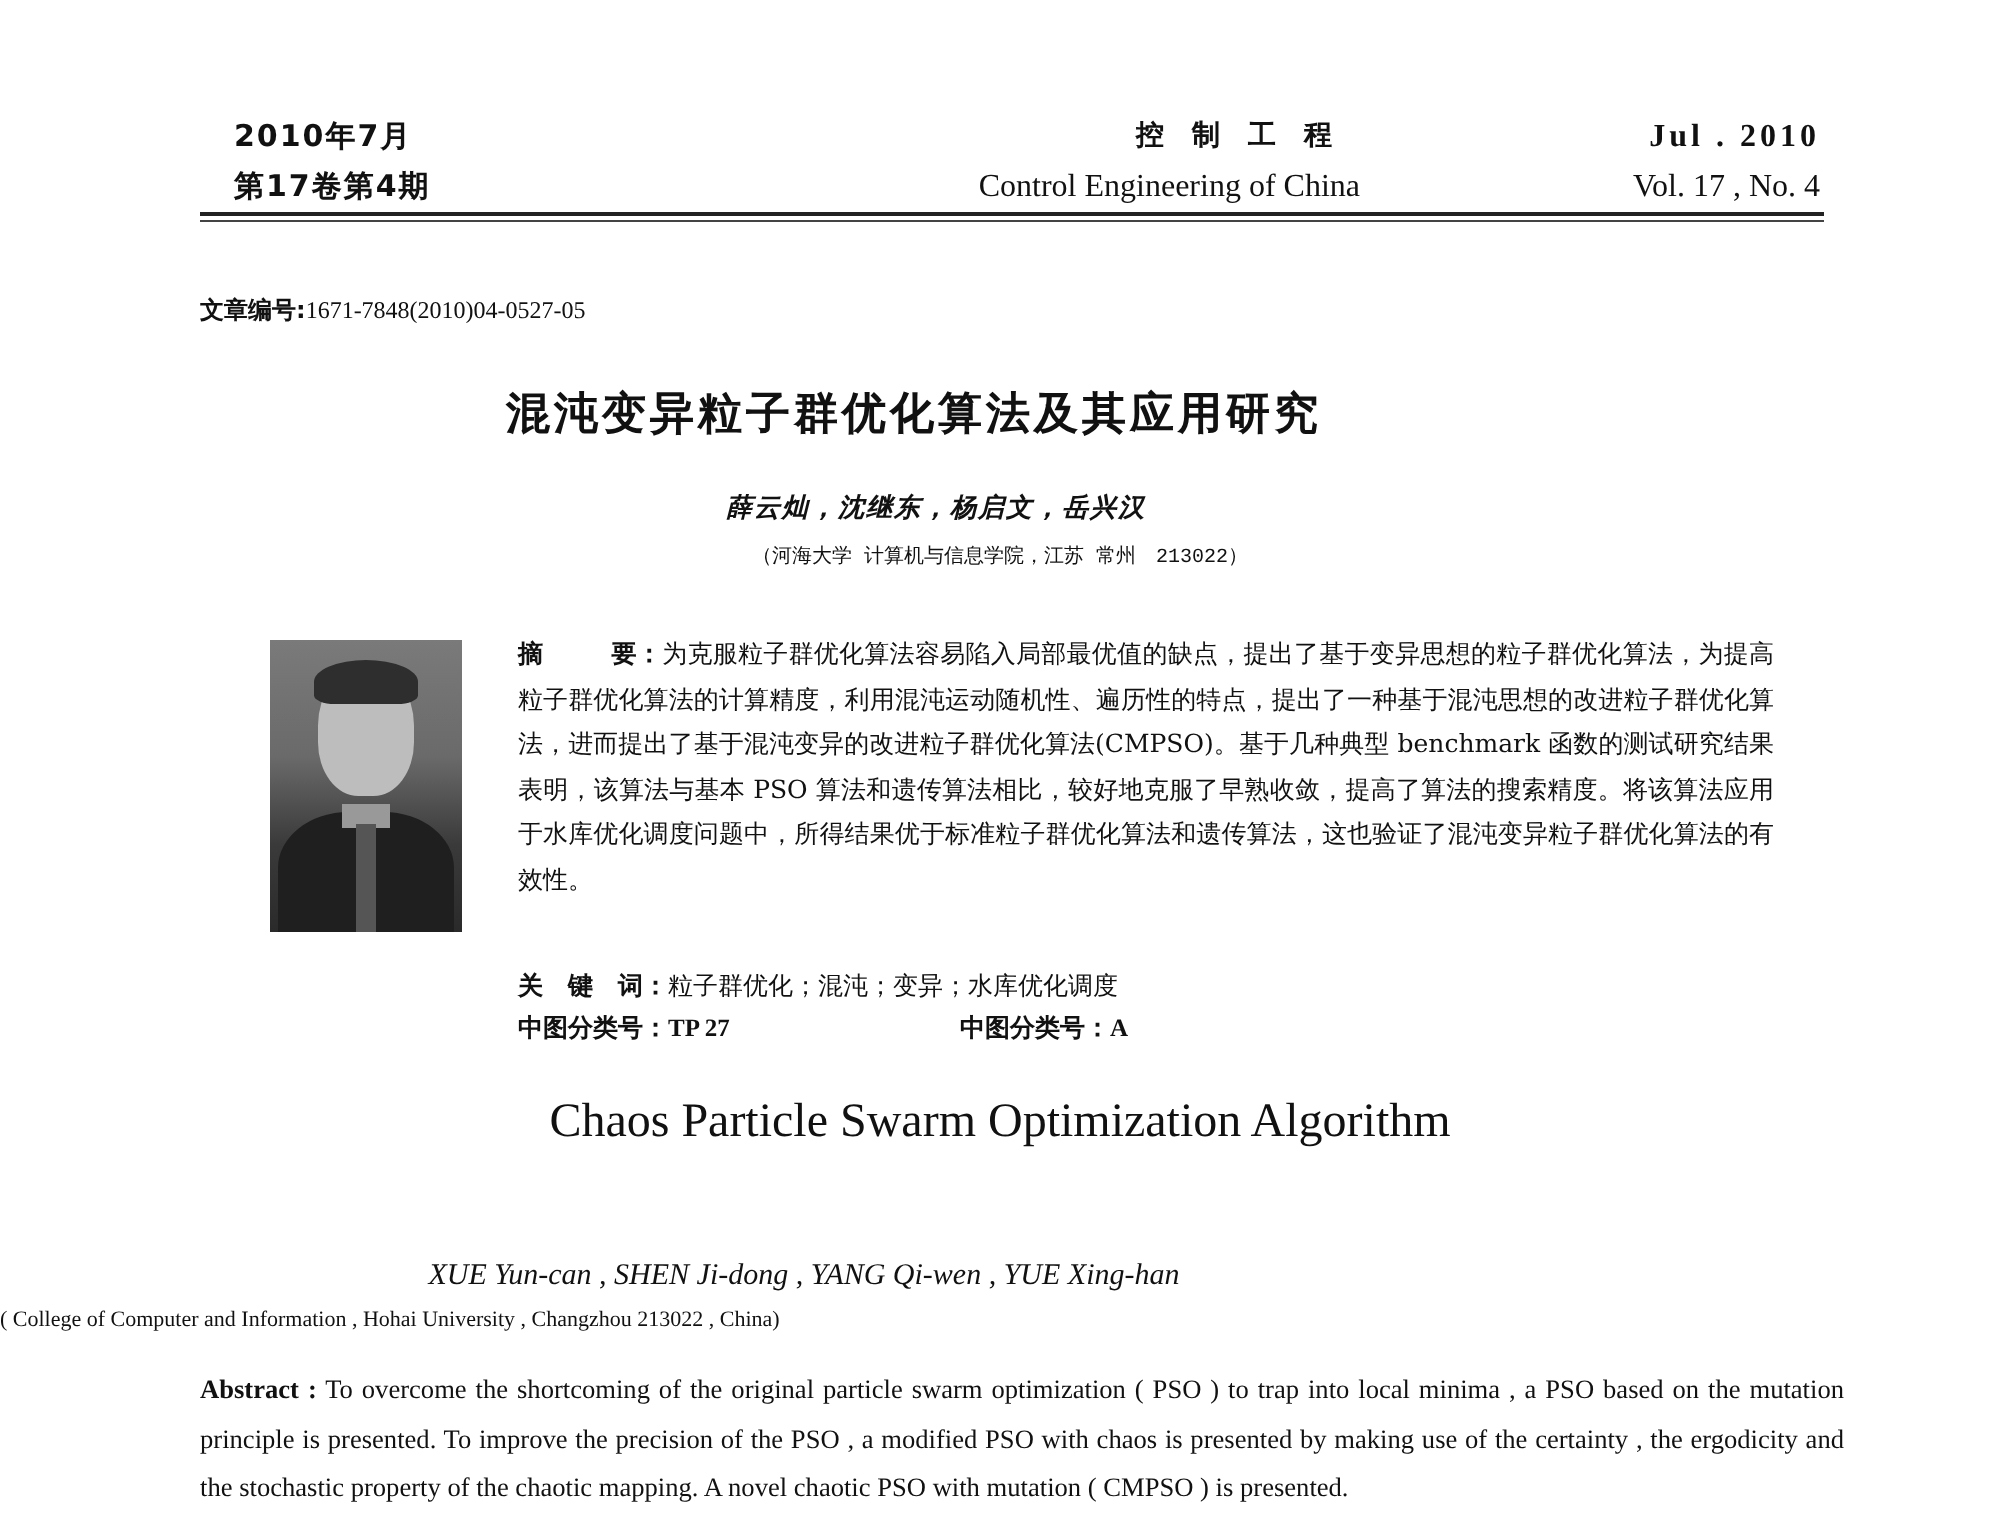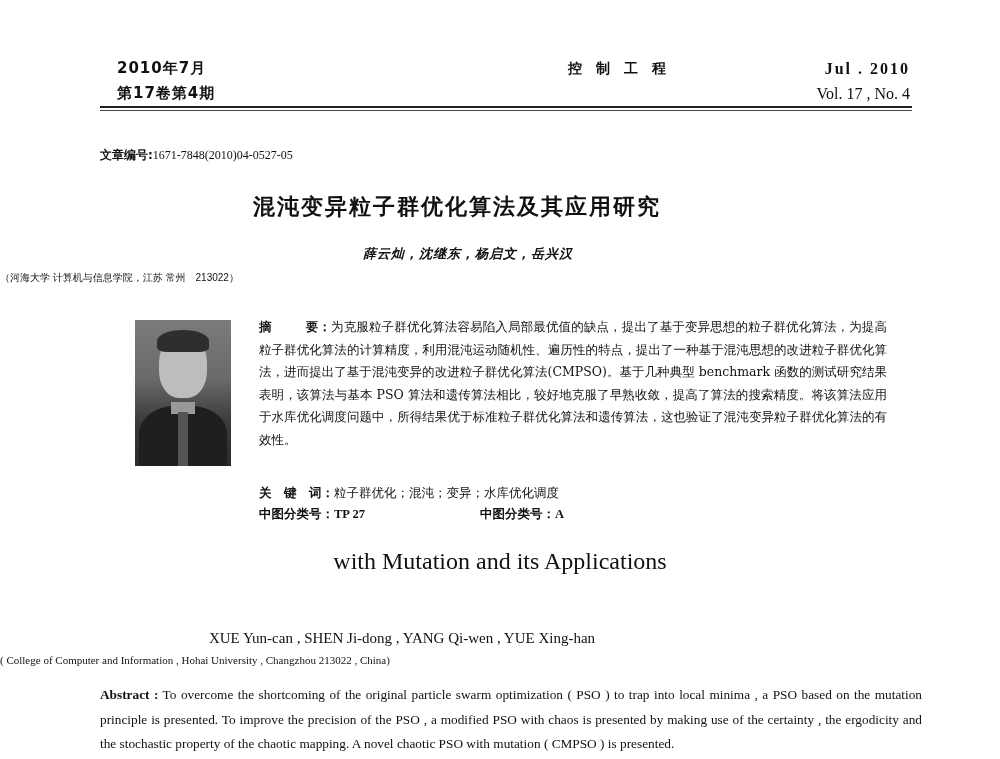--- a/index.html
+++ b/index.html
@@ -10,51 +10,52 @@
   .hdr-center .cn { font-family: "DejaVu Serif", serif; font-weight: bold; font-size: 14px; letter-spacing: 14px; }
   .hdr-center .en { font-family: "Liberation Serif", serif; font-size: 16px; }
   .hdr-right { right: 90px; top: 56px; text-align: right; font-family: "Liberation Serif", serif; font-size: 16px; line-height: 25px; }
   .hdr-right .date { font-weight: bold; letter-spacing: 2px; }
   .rule1 { left: 100px; top: 106px; width: 812px; height: 2px; background: #222; }
   .rule2 { left: 100px; top: 110px; width: 812px; height: 1px; background: #444; }
   .article-no { left: 100px; top: 147px; font-size: 12px; font-family: "Liberation Serif", serif; }
   .article-no .lbl { font-family: "DejaVu Sans", sans-serif; font-weight: bold; font-size: 12px; margin-top: 36px; }
   .cn-title { left: 0; width: 914px; top: 192px; text-align: center; font-family: "DejaVu Sans", sans-serif; font-weight: bold; font-size: 22px; letter-spacing: 2px; }
   .cn-authors { left: 0; width: 936px; top: 245px; text-align: center; font-size: 13px; font-style: italic; font-weight: bold; letter-spacing: 1px; }
-  .cn-affil { left: 0; width: 1000px; top: 271px; font-size: 10px; font-family: Liberation Sans, sans-serif; }
+  .cn-affil { left: 0; width: 1000px; top: 271px; text-align: center; font-size: 10px; font-family: Liberation Mono, monospace; }
   .photo { left: 135px; top: 320px; width: 96px; height: 146px; background: linear-gradient(180deg, #7a7a7a 0%, #6a6a6a 40%, #3a3a3a 70%, #2a2a2a 100%); overflow: hidden; }
   .photo .head { position: absolute; left: 24px; top: 14px; width: 48px; height: 64px; border-radius: 45% 45% 42% 42%; background: #bdbdbd; }
   .photo .hair { position: absolute; left: 22px; top: 10px; width: 52px; height: 22px; border-radius: 50% 50% 20% 20%; background: #2e2e2e; }
   .photo .body { position: absolute; left: 4px; top: 86px; width: 88px; height: 70px; border-radius: 40% 40% 0 0; background: #1f1f1f; }
   .photo .tie { position: absolute; left: 43px; top: 92px; width: 10px; height: 54px; background: #555; }
   .photo .collar { position: absolute; left: 36px; top: 82px; width: 24px; height: 12px; background: #999; }
   .abstract-cn { left: 259px; top: 316px; width: 628px; font-size: 12.5px; line-height: 22.5px; font-family: "DejaVu Serif", serif; text-align: justify; }
   .abstract-cn .lbl { font-family: "DejaVu Sans", sans-serif; font-weight: bold; letter-spacing: 0; }
   .abstract-cn .gap { display: inline-block; width: 34px; }
   .kw { left: 259px; top: 482px; font-size: 12.5px; line-height: 22px; }
   .kw .lbl, .cls .lbl, .doc .lbl { font-family: "DejaVu Sans", sans-serif; font-weight: bold; }
   .cls { left: 259px; top: 506px; font-size: 12.5px; }
   .cls .val, .doc .val { font-family: "Liberation Serif", serif; font-weight: bold; }
   .doc { left: 480px; top: 506px; font-size: 12.5px; }
   .en-title { left: 0; width: 1000px; top: 543px; text-align: center; font-family: "Liberation Serif", serif; font-size: 24px; line-height: 36px; }
-  .en-authors { left: 0; width: 804px; top: 630px; text-align: center; font-family: "Liberation Serif", serif; font-size: 15px; }
+  .en-authors { left: 0; width: 804px; top: 630px; text-align: center; font-family: "Liberation Serif", serif; font-style: italic; font-size: 15px; }
   .en-affil { left: 0; width: 912px; top: 654px; text-align: left; font-family: "Liberation Serif", serif; font-size: 11px; }
   .abstract-en { left: 100px; top: 683px; width: 822px; font-family: "Liberation Serif", serif; font-size: 13.3px; line-height: 24.5px; text-align: justify; }
   .abstract-en .lbl { font-weight: bold; }
 </style>
 </head>
 <body>
 
 <div class="abs hdr-left">
   <div>2010年7月</div>
   <div>第17卷第4期</div>
 </div>
 
 <div class="abs hdr-center">
   <div class="cn">控制工程</div>
+  <div class="en">Control Engineering of China</div>
 </div>
 
 <div class="abs hdr-right">
   <div class="date">Jul . 2010</div>
   <div>Vol. 17 , No. 4</div>
 </div>
 
 <div class="abs rule1"></div>
 <div class="abs rule2"></div>
 
@@ -84,21 +85,21 @@
 
 <div class="abs cls">
   <span class="lbl">中图分类号：</span><span class="val">TP 27</span>
 </div>
 
 <div class="abs doc">
   <span class="lbl">中图分类号：</span><span class="val">A</span>
 </div>
 
 <div class="abs en-title">
-  <div>with Mutation and its Applications</div>
+  <div>Chaos Particle Swarm Optimization Algorithm</div>
 </div>
 
 <div class="abs en-authors">XUE Yun-can , SHEN Ji-dong , YANG Qi-wen , YUE Xing-han</div>
 <div class="abs en-affil">( College of Computer and Information , Hohai University , Changzhou 213022 , China)</div>
 
 <div class="abs abstract-en">
   <span class="lbl">Abstract :</span><span> To overcome the shortcoming of the original particle swarm optimization ( PSO ) to trap into local minima , a PSO based on the mutation principle is presented. To improve the precision of the PSO , a modified PSO with chaos is presented by making use of the certainty , the ergodicity and the stochastic property of the chaotic mapping. A novel chaotic PSO with mutation ( CMPSO ) is presented.</span>
 </div>
 
 </body></html>

